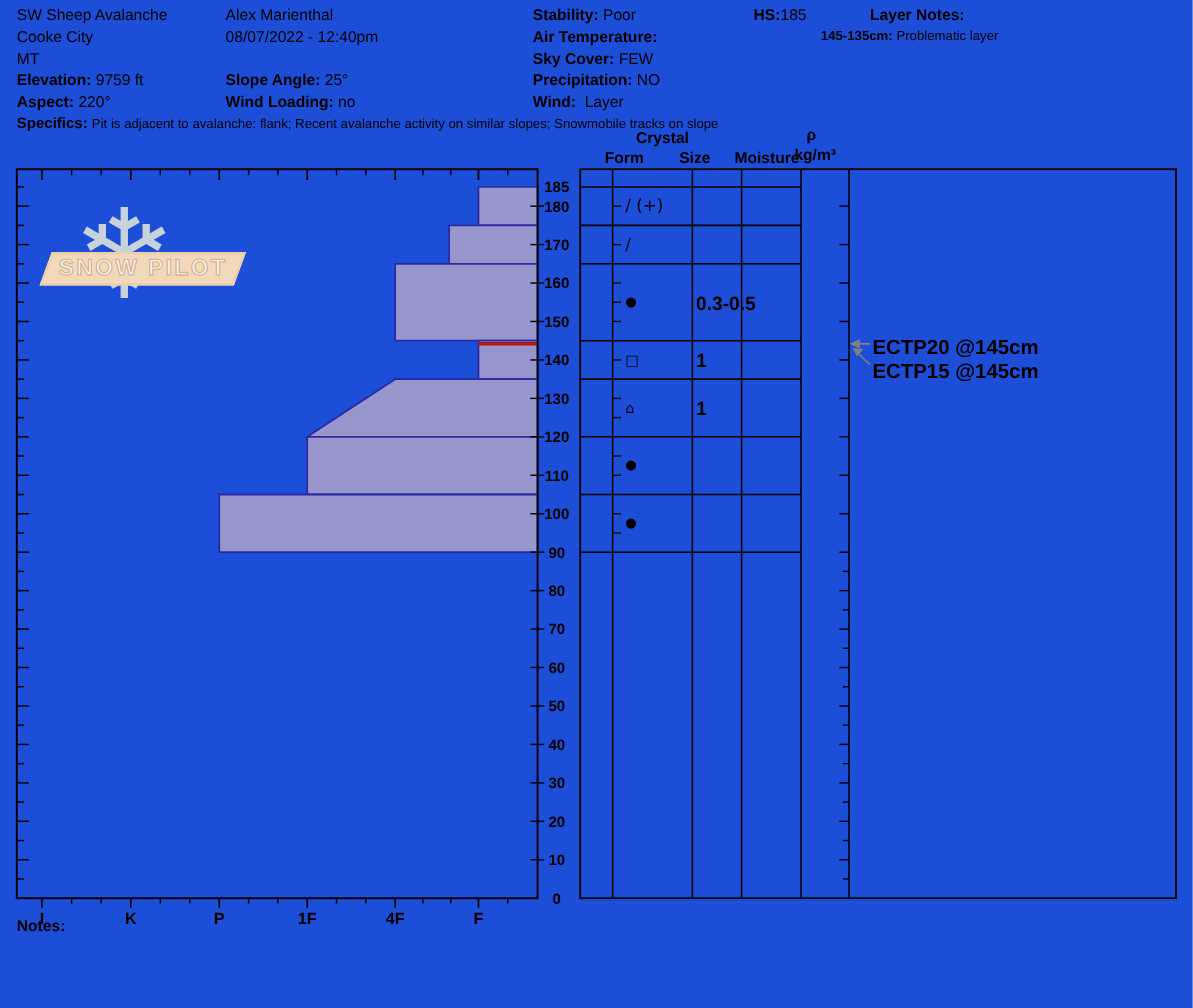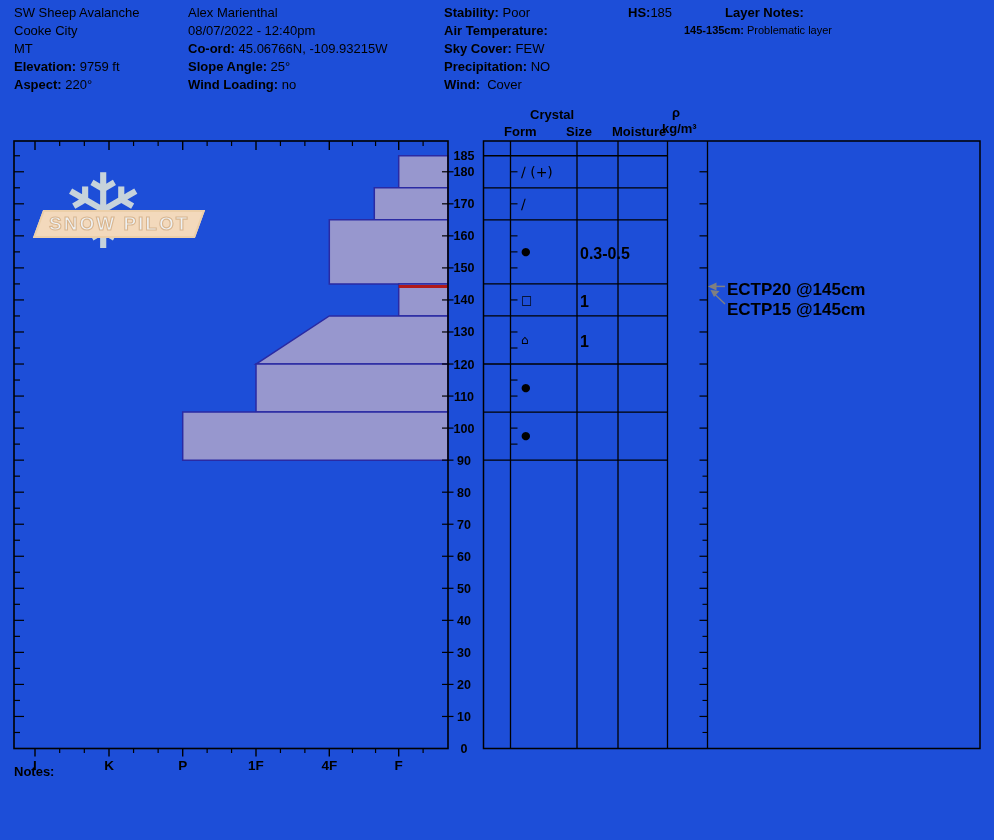--- a/index.html
+++ b/index.html
@@ -29,35 +29,35 @@
 <div id="root">
 
   <div class="abs hline" style="left:14px;top:4px;">SW Sheep Avalanche</div>
   <div class="abs hline" style="left:14px;top:22px;">Cooke City</div>
   <div class="abs hline" style="left:14px;top:40px;">MT</div>
   <div class="abs hline" style="left:14px;top:58px;"><span class="b">Elevation:</span> <span>9759 ft</span></div>
   <div class="abs hline" style="left:14px;top:76px;"><span class="b">Aspect:</span> <span>220°</span></div>
 
   <div class="abs hline" style="left:188px;top:4px;">Alex Marienthal</div>
   <div class="abs hline" style="left:188px;top:22px;">08/07/2022 - 12:40pm</div>
-  <div class="abs hline" style="left:188px;top:40px;"><span class="b">Co-ord:</span> <span>45.06766N, -109.93215W</span></div>
   <div class="abs hline" style="left:188px;top:58px;"><span class="b">Slope Angle:</span> <span>25°</span></div>
   <div class="abs hline" style="left:188px;top:76px;"><span class="b">Wind Loading:</span> <span>no</span></div>
 
   <div class="abs hline" style="left:444px;top:4px;"><span class="b">Stability:</span> <span>Poor</span></div>
   <div class="abs hline" style="left:444px;top:22px;"><span class="b">Air Temperature:</span> <span></span></div>
   <div class="abs hline" style="left:444px;top:40px;"><span class="b">Sky Cover:</span> <span>FEW</span></div>
   <div class="abs hline" style="left:444px;top:58px;"><span class="b">Precipitation:</span> <span>NO</span></div>
-  <div class="abs hline" style="left:444px;top:76px;"><span class="b">Wind:</span>&nbsp; <span>Cover</span></div>
+  <div class="abs hline" style="left:444px;top:76px;"><span class="b">Wind:</span>&nbsp; <span>Layer</span></div>
 
   <div class="abs hline" style="left:628px;top:4px;"><span class="b">HS:</span><span>185</span></div>
 
   <div class="abs hline b" style="left:700px;top:4px;margin-left:25px;">Layer Notes:</div>
   <div class="abs small" style="left:684px;top:24px;"><span class="b">145-135cm:</span> <span>Problematic layer</span></div>
 
+  <div class="abs" style="left:14px;top:96px;font-size:12.5px;"><span class="b">Specifics:</span> <span class="small">Pit is adjacent to avalanche: flank;  Recent avalanche activity on similar slopes; Snowmobile tracks on slope</span></div>
 
   <div id="logo">
     <div class="flake">❄</div>
     <div class="band">
         <span>SNOW PILOT</span>
       </div>
   </div>
 
   <div class="abs colhead" style="left:530px;top:107px;width:90px;">Crystal</div>
   <div class="abs colhead" style="left:504px;top:124px;width:50px;">Form</div>

